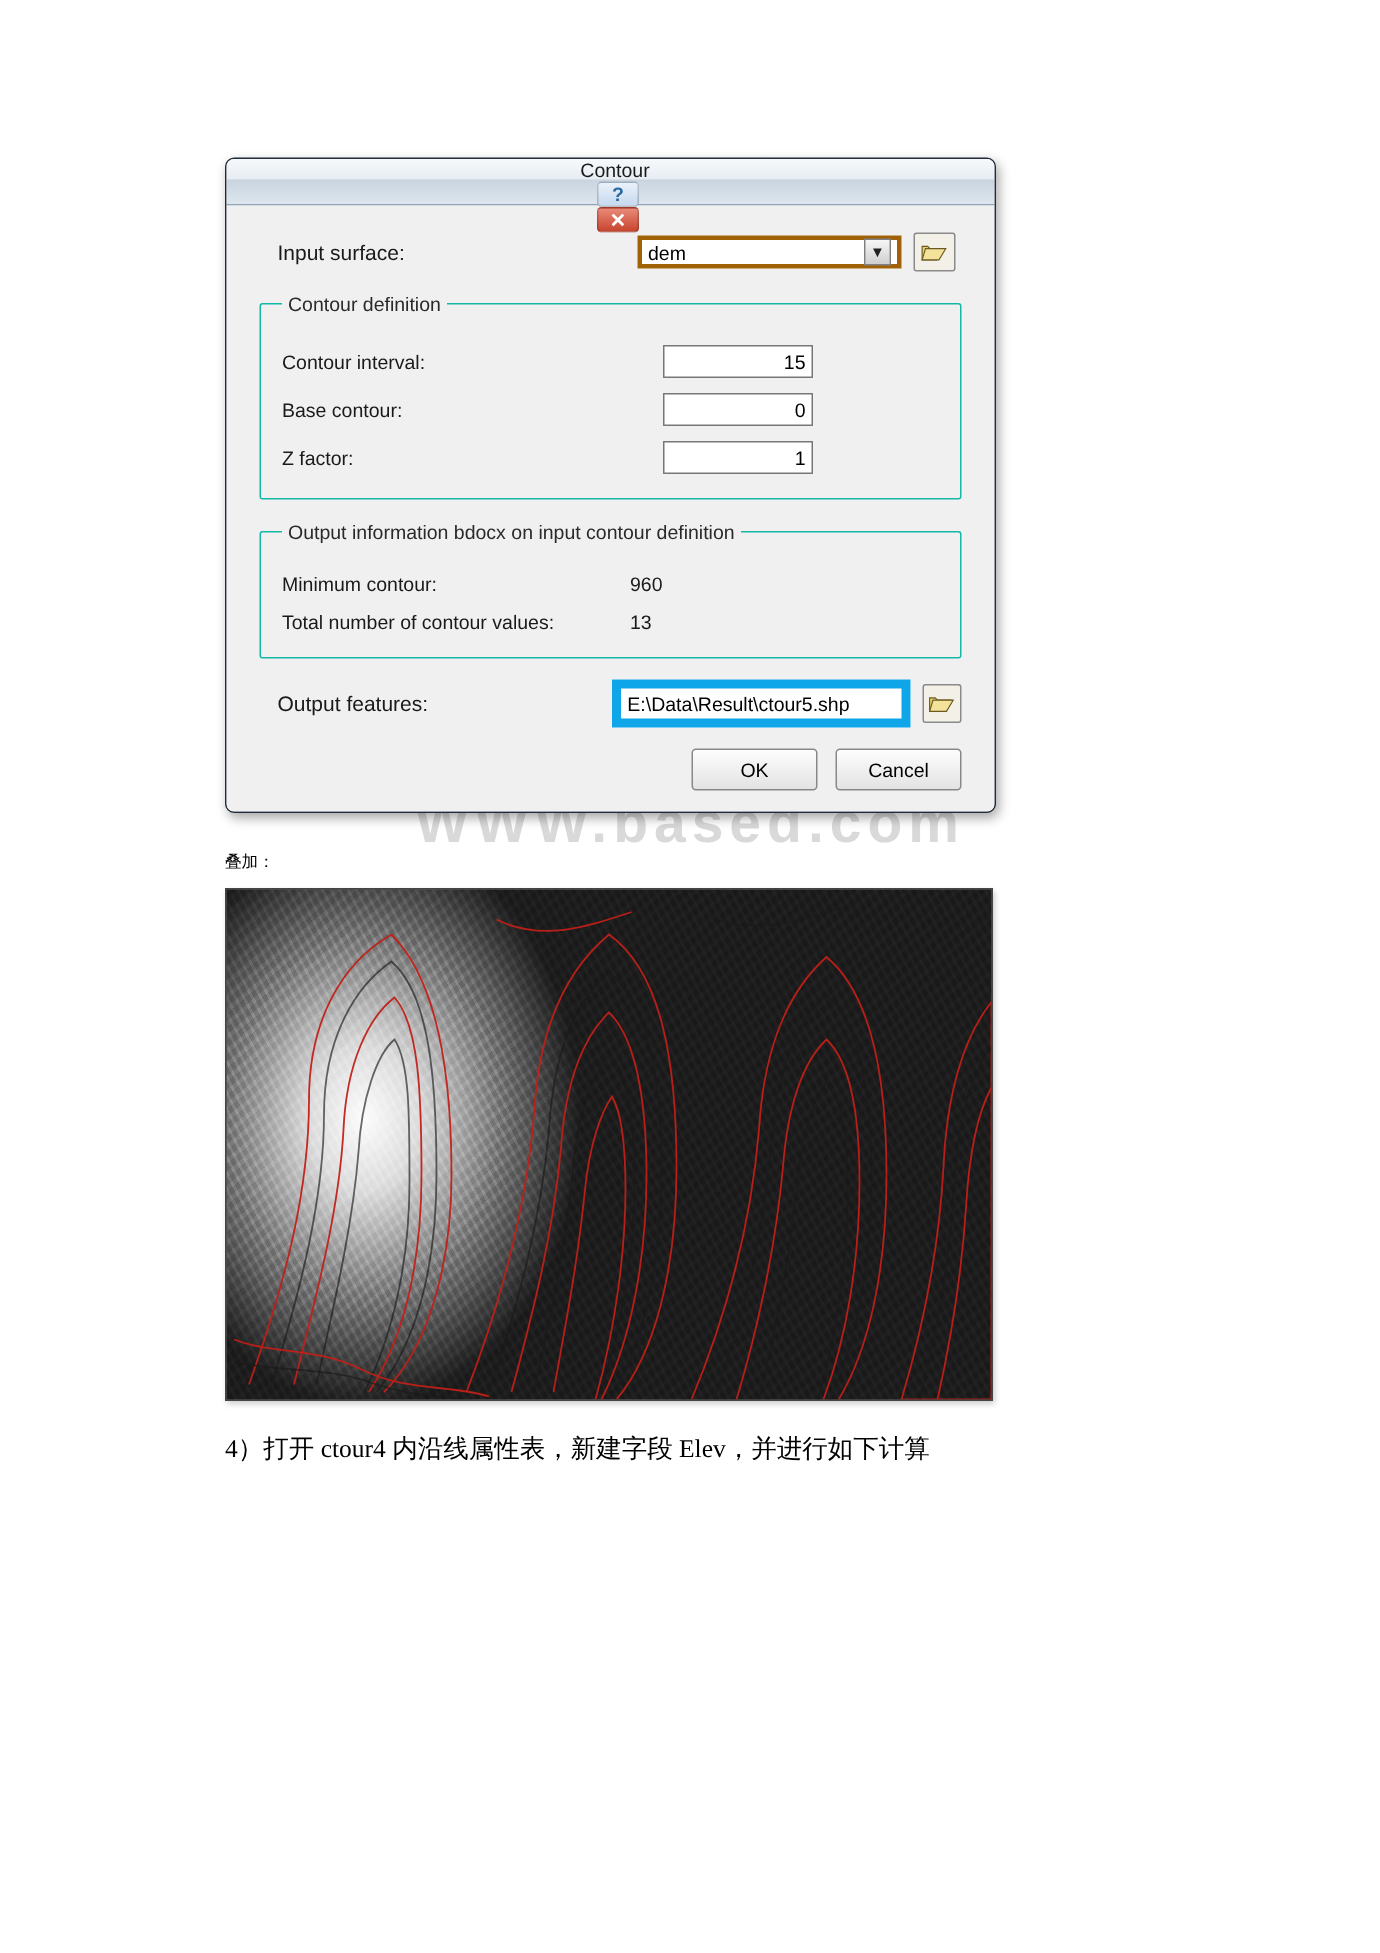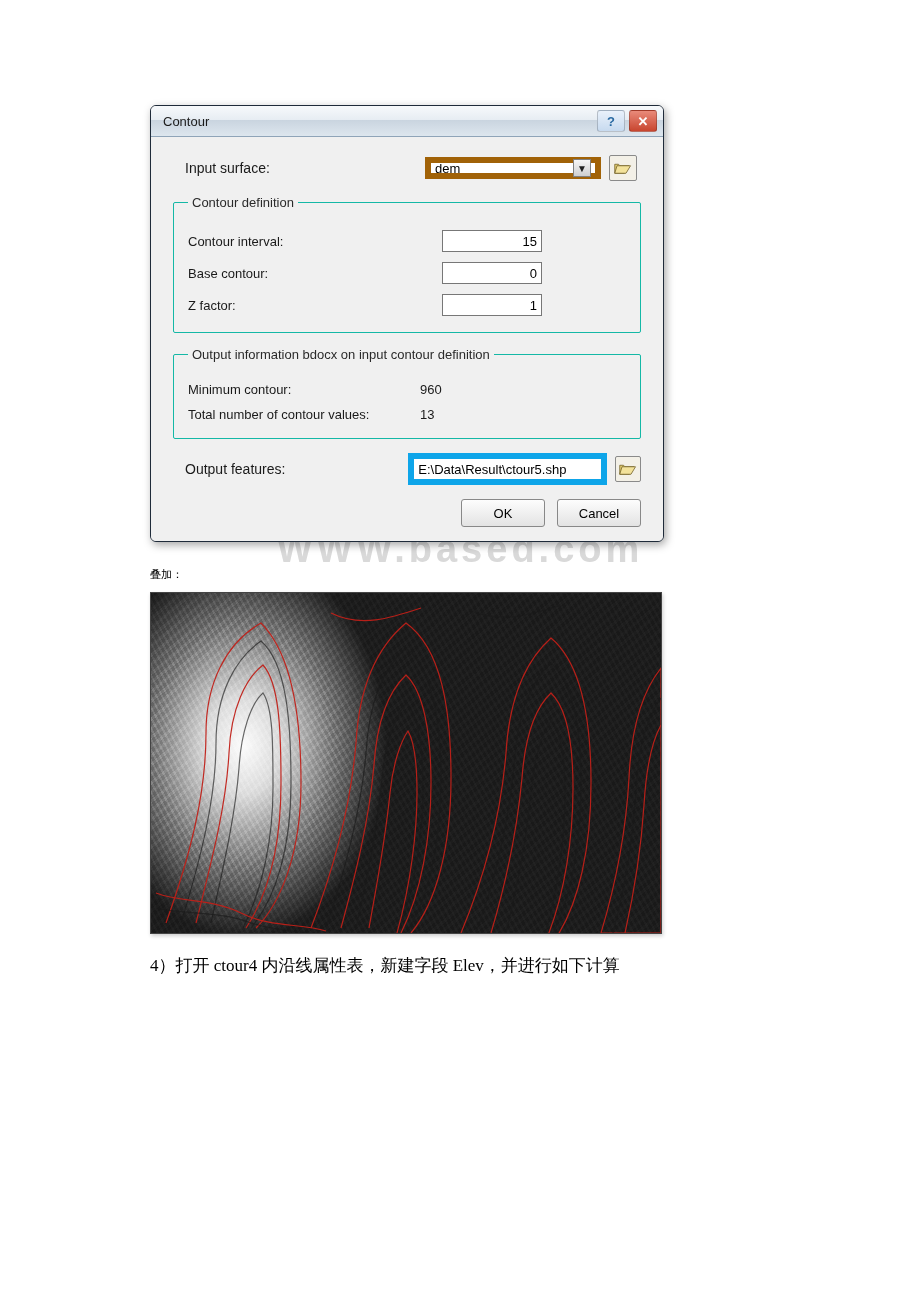--- a/index.html
+++ b/index.html
@@ -25,20 +25,21 @@
     overflow:hidden;
     margin-bottom:6px;
   }
   .titlebar{
     display:flex;
     align-items:center;
     height:30px;
     padding:0 6px 0 12px;
     background:linear-gradient(to bottom,#f7f9fb 0%,#e7edf3 45%,#c9d4df 46%,#dde6ee 100%);
     border-bottom:1px solid #8fa4b8;
+    flex-direction:column;
   }
   .titlebar .title{
     flex:1;
     font-size:13px;
     color:#1a1a1a;
   }
   .tb-btn{
     width:26px;height:20px;
     margin-left:4px;
     border-radius:3px;
@@ -59,21 +60,21 @@
     margin-left:12px;
   }
   .label{
     width:240px;
     font-size:14px;
     color:#1a1a1a;
   }
   .combo{
     display:flex;align-items:center;
     background:#fff;
-    border:6px solid #a16207;
+    border:3px solid #a16207;
     height:22px;
     width:176px;
     padding:0 4px;
     box-sizing:border-box;
   }
   .combo-text{flex:1;font-size:13px;}
   .combo-arrow{
     width:16px;height:16px;
     background:linear-gradient(#f7f7f7,#cfcfcf);
     border:1px solid #808080;

